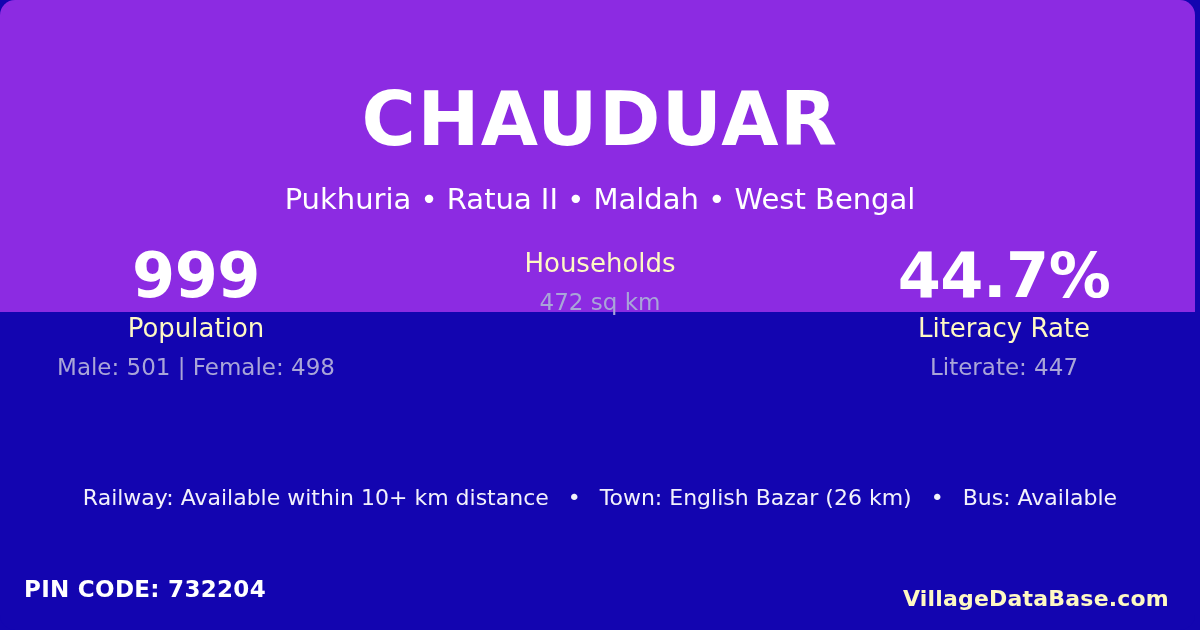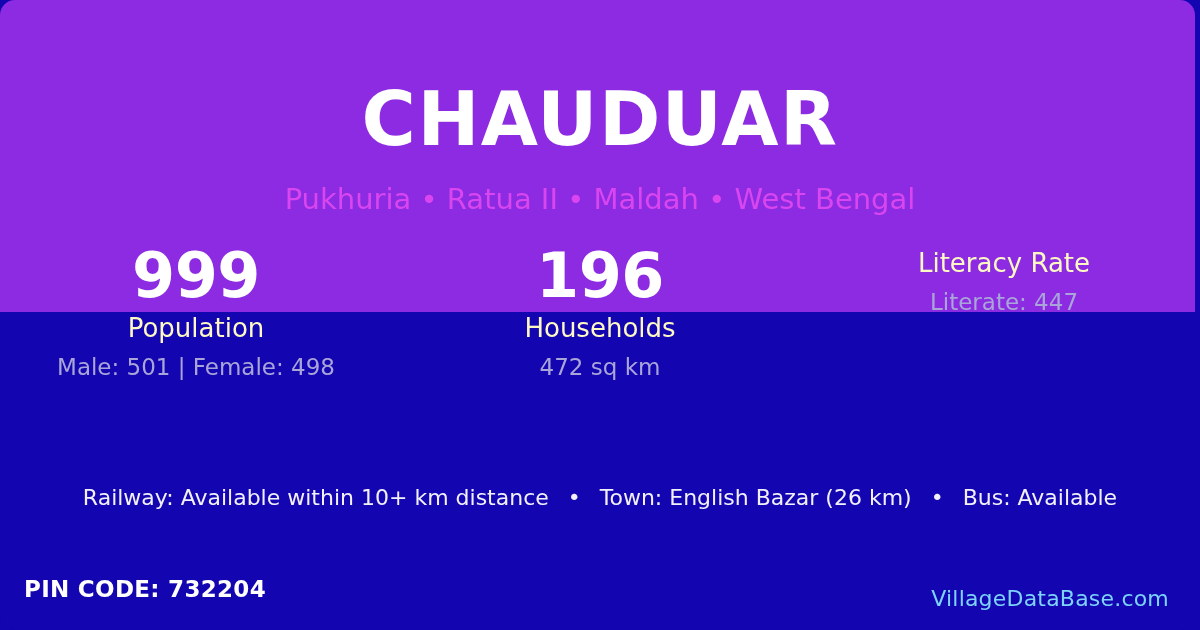--- a/index.html
+++ b/index.html
@@ -35,21 +35,21 @@
     font-weight: 700;
     letter-spacing: 1.5px;
     line-height: 1;
     white-space: nowrap;
   }
   #subtitle {
     position: absolute;
     left: 0; top: 182px;
     width: 1200px;
     text-align: center;
-    color: #d946ef;
+    color: #ffffff;
     font-size: 29px;
     font-weight: 400;
     line-height: 1.2;
     white-space: nowrap;
   }
   
   #stats {
     position: absolute;
     left: 0; top: 243px;
     width: 1200px;
@@ -111,23 +111,23 @@
     font-size: 23px;
     font-weight: 700;
     letter-spacing: 0.3px;
     line-height: 1.2;
     white-space: nowrap;
   }
   #watermark {
     position: absolute;
     right: 26px;
     top: 586px;
-    color: #7dd3fc;
+    color: #fef9c3;
     font-size: 22px;
-    font-weight: 400;
+    font-weight: 700;
     letter-spacing: 0.2px;
     line-height: 1.2;
     white-space: nowrap;
   }
 </style>
 </head>
 <body>
 
 <div id="card">
 
@@ -139,26 +139,26 @@
 
   <div id="stats">
 
     <div class="stat">
       <div class="stat-value">999</div>
       <div class="stat-label">Population</div>
       <div class="stat-sub">Male: 501 | Female: 498</div>
     </div>
 
     <div class="stat">
-      <div class="stat-value">196</div>
       <div class="stat-label">Households</div>
       <div class="stat-sub">472 sq km</div>
     </div>
 
     <div class="stat">
+      <div class="stat-value">44.7%</div>
       <div class="stat-label">Literacy Rate</div>
       <div class="stat-sub">Literate: 447</div>
     </div>
 
   </div>
 
   <div id="amenities">
     <span>Railway: Available within 10+ km distance</span>
     <span class="sep">•</span>
     <span>Town: English Bazar (26 km)</span>

